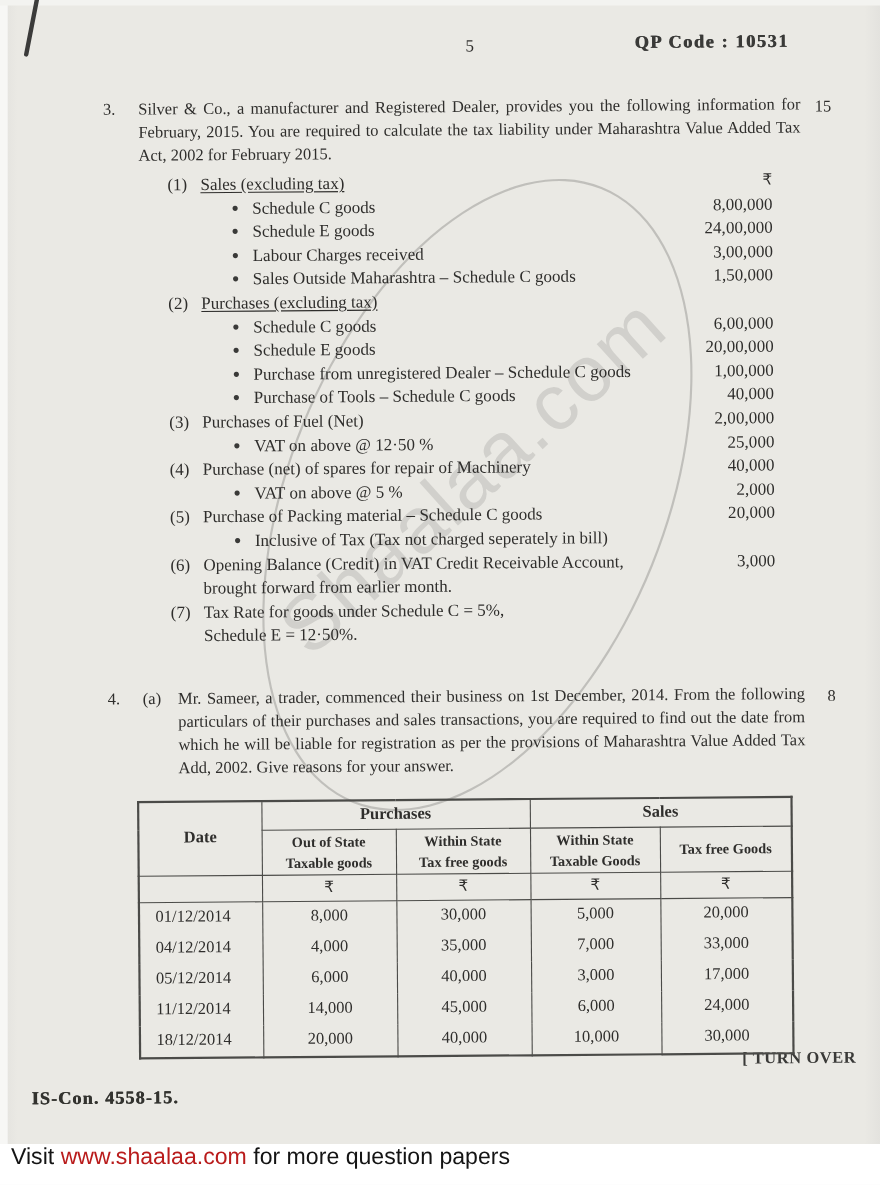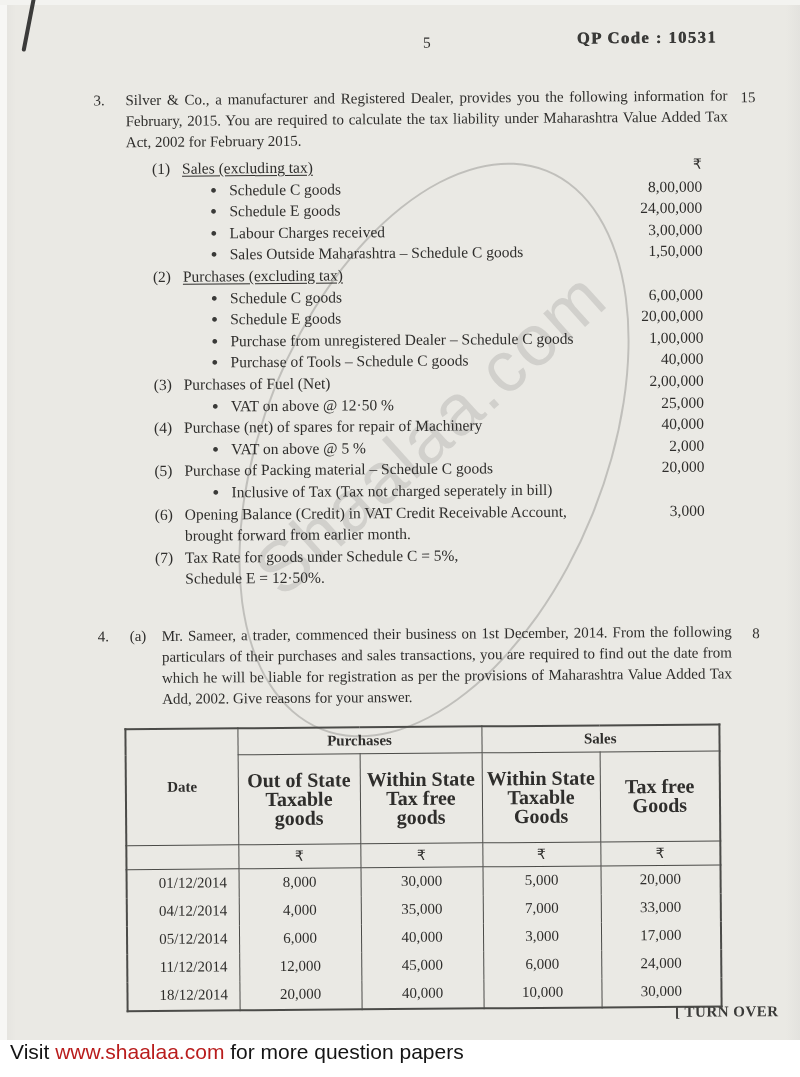--- a/index.html
+++ b/index.html
@@ -58,24 +58,24 @@
 
   .q4{margin-top:36px;}
 
   #q4-table{
     border-collapse:collapse;margin:18px 0 0 26px;font-size:15px;color:#2f2e2c;
     border:2px solid #4b4b48;
   }
   #q4-table th,#q4-table td{border-left:1.5px solid #4b4b48;border-right:1.5px solid #4b4b48;padding:2px 8px;}
   #q4-table thead th,#q4-table thead td{border-bottom:1.5px solid #4b4b48;font-weight:700;text-align:center;}
   #q4-table th.date-h{vertical-align:middle;font-weight:700;}
-  #q4-table th.sub-h{white-space:pre-line;font-size:20px;line-height:19px;padding:16px 4px;}
+  #q4-table th.sub-h{white-space:pre-line;font-size:13px;line-height:19px;padding:1px 4px;}
   #q4-table .currency-row td{text-align:center;padding:1px 8px;font-weight:400;}
   #q4-table tbody td{border-top:none;border-bottom:none;padding:3.5px 8px;}
-  #q4-table td.date-cell{text-align:center;padding-left:28px;font-family:Liberation Serif, serif;}
+  #q4-table td.date-cell{text-align:left;padding-left:14px;font-family:Liberation Serif, serif;}
   #q4-table td.num-cell{text-align:center;}
 
   .rupee{font-family:"DejaVu Sans",sans-serif;font-size:14px;}
 
   .turn-over{margin:-4px 26px 0 0;text-align:right;font-weight:700;font-size:15px;letter-spacing:.5px;color:#3a3a38;}
   .print-code{margin:12px 0 0 24px;font-weight:700;font-size:16.5px;letter-spacing:1px;color:#33332f;text-shadow:.5px 0 0 #33332f;}
 
   .site-footer{
     position:absolute;left:0;bottom:0;width:100%;height:37px;background:#ffffff;z-index:3;
     display:flex;align-items:flex-start;padding-left:10px;box-sizing:border-box;
@@ -261,21 +261,21 @@
             </tr>
             <tr>
               <td class="date-cell">05/12/2014</td>
               <td class="num-cell">6,000</td>
               <td class="num-cell">40,000</td>
               <td class="num-cell">3,000</td>
               <td class="num-cell">17,000</td>
             </tr>
             <tr>
               <td class="date-cell">11/12/2014</td>
-              <td class="num-cell">12,000</td>
+              <td class="num-cell">14,000</td>
               <td class="num-cell">45,000</td>
               <td class="num-cell">6,000</td>
               <td class="num-cell">24,000</td>
             </tr>
             <tr>
               <td class="date-cell">18/12/2014</td>
               <td class="num-cell">20,000</td>
               <td class="num-cell">40,000</td>
               <td class="num-cell">10,000</td>
               <td class="num-cell">30,000</td>

